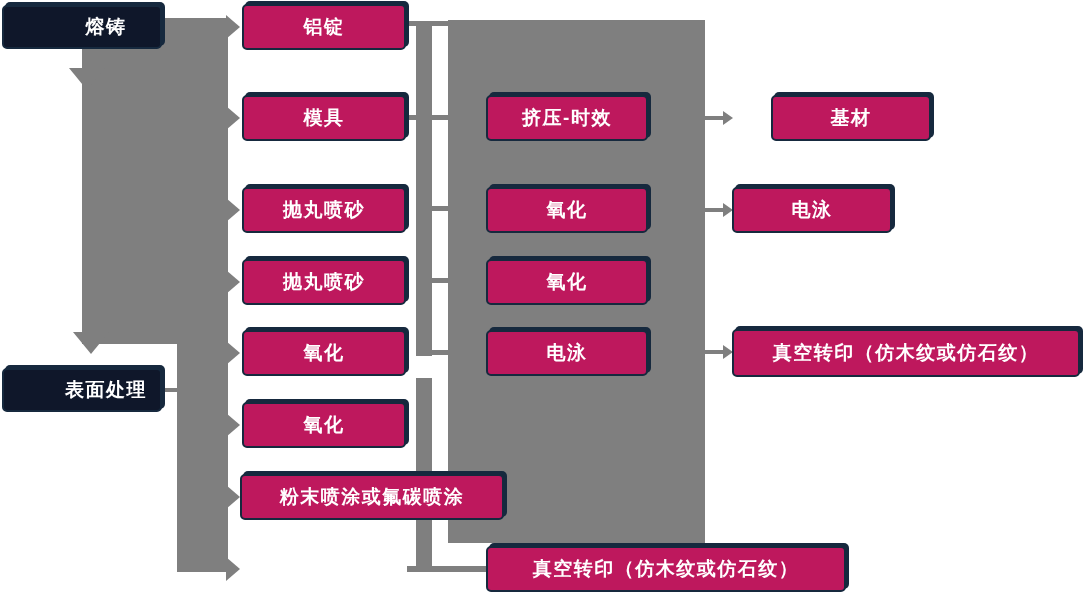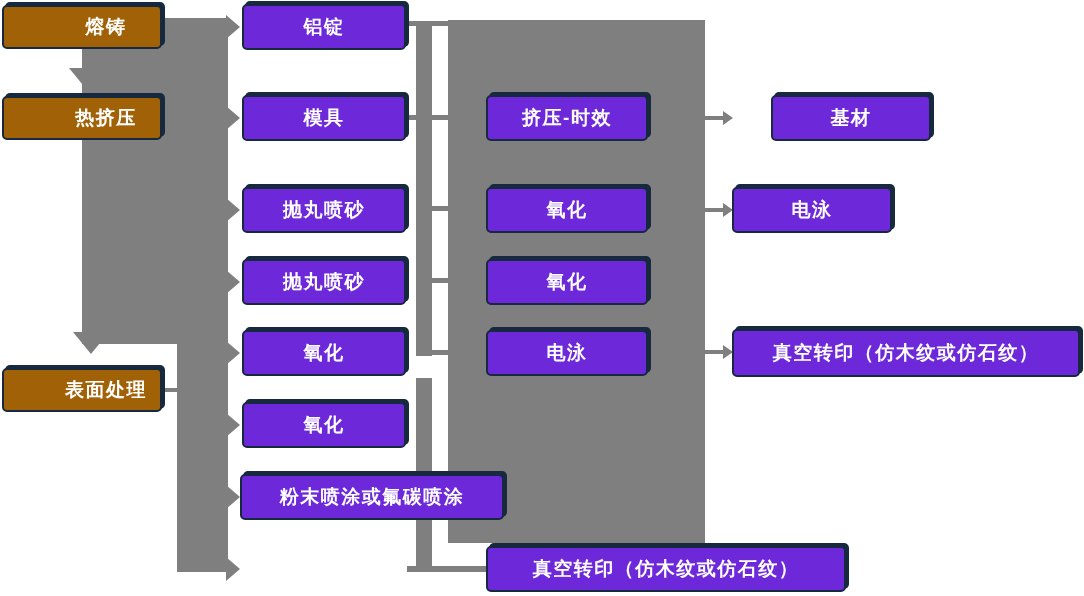--- a/index.html
+++ b/index.html
@@ -9,33 +9,33 @@
     height:596px;
     background:#ffffff;
     overflow:hidden;
     font-family:"Liberation Sans","DejaVu Sans",sans-serif;
   }
   .node{
     position:absolute;
     display:flex;
     align-items:center;
     justify-content:center;
-    background:#6d28d9;
+    background:#be185d;
     border:2px solid #16293E;
     border-radius:5px;
     box-shadow:3px -3px 0 0 #16293E;
     color:#ffffff;
     font-size:19px;
     font-weight:600;
     letter-spacing:1.5px;
     box-sizing:border-box;
     z-index:2;
     white-space:nowrap;
   }
-  .node.dark{background:#a16207;padding-left:48px;}
+  .node.dark{background:#0f172a;padding-left:48px;}
   .gray{position:absolute;background:#7F7F7F;z-index:1;}
   .tri-r{
     position:absolute;width:0;height:0;z-index:1;
     border-top:12px solid transparent;
     border-bottom:12px solid transparent;
     border-left:14px solid #7F7F7F;
   }
   .tri-r.small{
     border-top-width:7px;
     border-bottom-width:7px;
@@ -82,21 +82,20 @@
   <div class="gray" style="left:407px;top:566px;width:80px;height:6px;"></div>
 
   <div class="gray" style="left:705px;top:116px;width:18px;height:4px;"></div>
   <div class="tri-r small" style="left:723px;top:111px;"></div>
   <div class="gray" style="left:705px;top:208px;width:18px;height:4px;"></div>
   <div class="tri-r small" style="left:723px;top:203px;"></div>
   <div class="gray" style="left:705px;top:350px;width:18px;height:4px;"></div>
   <div class="tri-r small" style="left:723px;top:345px;"></div>
 
   <div class="node dark" style="left:2px;top:5px;width:160px;height:44px;">熔铸</div>
-  <div class="node dark" style="left:2px;top:96px;width:160px;height:44px;">热挤压</div>
   <div class="node dark" style="left:2px;top:368px;width:160px;height:44px;font-family:Liberation Mono, monospace;">表面处理</div>
 
   <div class="node" style="left:242px;top:4px;width:164px;height:46px;">铝锭</div>
   <div class="node" style="left:242px;top:95px;width:164px;height:46px;">模具</div>
   <div class="node" style="left:242px;top:187px;width:164px;height:46px;">抛丸喷砂</div>
   <div class="node" style="left:242px;top:259px;width:164px;height:46px;">抛丸喷砂</div>
   <div class="node" style="left:242px;top:330px;width:164px;height:46px;">氧化</div>
   <div class="node" style="left:242px;top:402px;width:164px;height:46px;">氧化</div>
   <div class="node" style="left:240px;top:474px;width:264px;height:46px;">粉末喷涂或氟碳喷涂</div>
 

